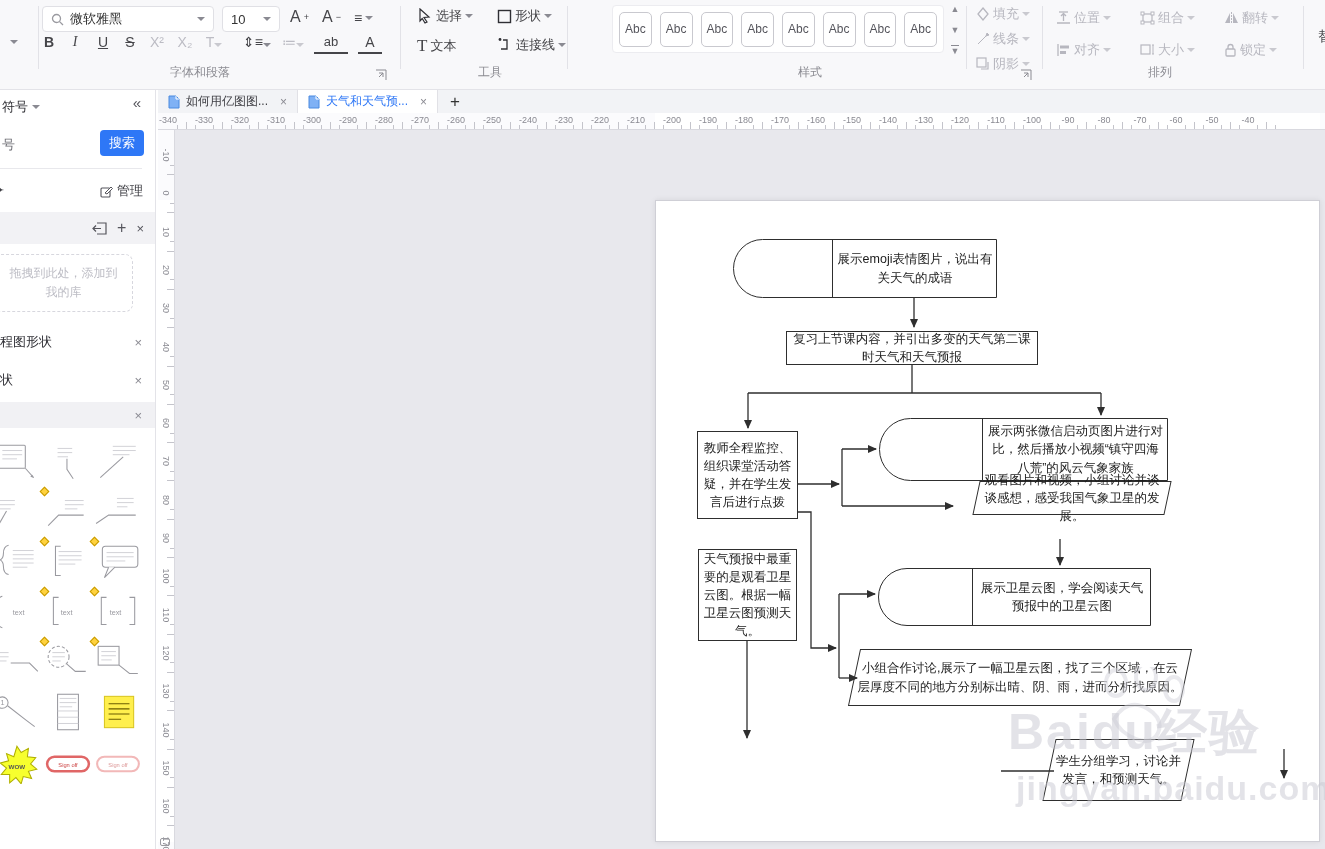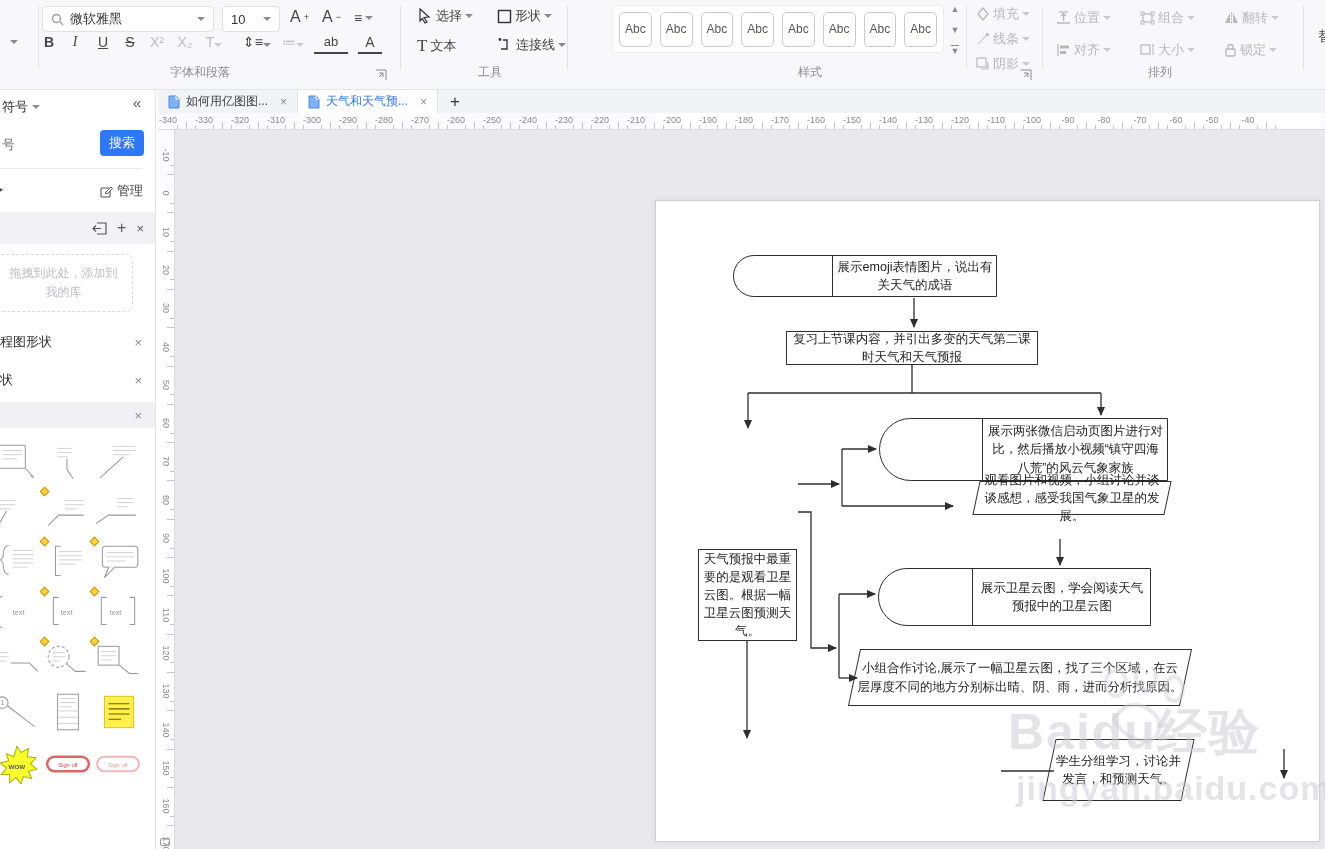--- a/index.html
+++ b/index.html
@@ -662,26 +662,29 @@
       <div class="wm wm-paw">
         <svg width="110" height="80" viewBox="0 0 110 80" fill="none" stroke="#d4d4dc" stroke-width="4">
           <ellipse cx="30" cy="16" rx="10" ry="13"></ellipse>
             <ellipse cx="60" cy="10" rx="10" ry="13"></ellipse>
           <ellipse cx="88" cy="22" rx="9" ry="12"></ellipse>
             <path d="M28 52q14-22 34-10q16 10 10 24q-6 12-22 6q-16-6-22-20z"></path>
         </svg>
       </div>
       <div class="wm wm-brand">Baidu经验</div>
       <div class="wm wm-url">jingyan.baidu.com</div>
-    <div class="node terminator" style="left: 77px; top: 38px; width: 264px; height: 42px; border-radius: 29.5px 0px 0px 29.5px; margin-top: 16px;">
+    <div class="node terminator" style="left: 77px; top: 38px; width: 264px; height: 59px; border-radius: 29.5px 0px 0px 29.5px;">
           <div class="divline" style="left:98px"></div>
           <div class="txt" style="left:100px">展示emoji表情图片，说出有关天气的成语</div>
         </div>
         <div class="node process" style="left: 130px; top: 130px; width: 252px; height: 34px;">
           <div class="txt">复习上节课内容，并引出多变的天气第二课时天气和天气预报</div>
+        </div>
+        <div class="node process" style="left: 41px; top: 230px; width: 101px; height: 88px;">
+          <div class="txt">教师全程监控、组织课堂活动答疑，并在学生发言后进行点拨</div>
         </div>
         <div class="node terminator" style="left: 223px; top: 217px; width: 289px; height: 63px; border-radius: 31.5px 0px 0px 31.5px;">
           <div class="divline" style="left:102px"></div>
           <div class="txt" style="left:104px">展示两张微信启动页图片进行对比，然后播放小视频“镇守四海八荒”的风云气象家族</div>
         </div>
         <div class="node pg" style="left: 320px; top: 280px; width: 192px; height: 34px;">
           <div class="skin"></div>
           <div class="txt">观看图片和视频，小组讨论并谈谈感想，感受我国气象卫星的发展。</div>
         </div>
         <div class="node terminator" style="left: 222px; top: 367px; width: 273px; height: 58px; border-radius: 29px 0px 0px 29px;">

